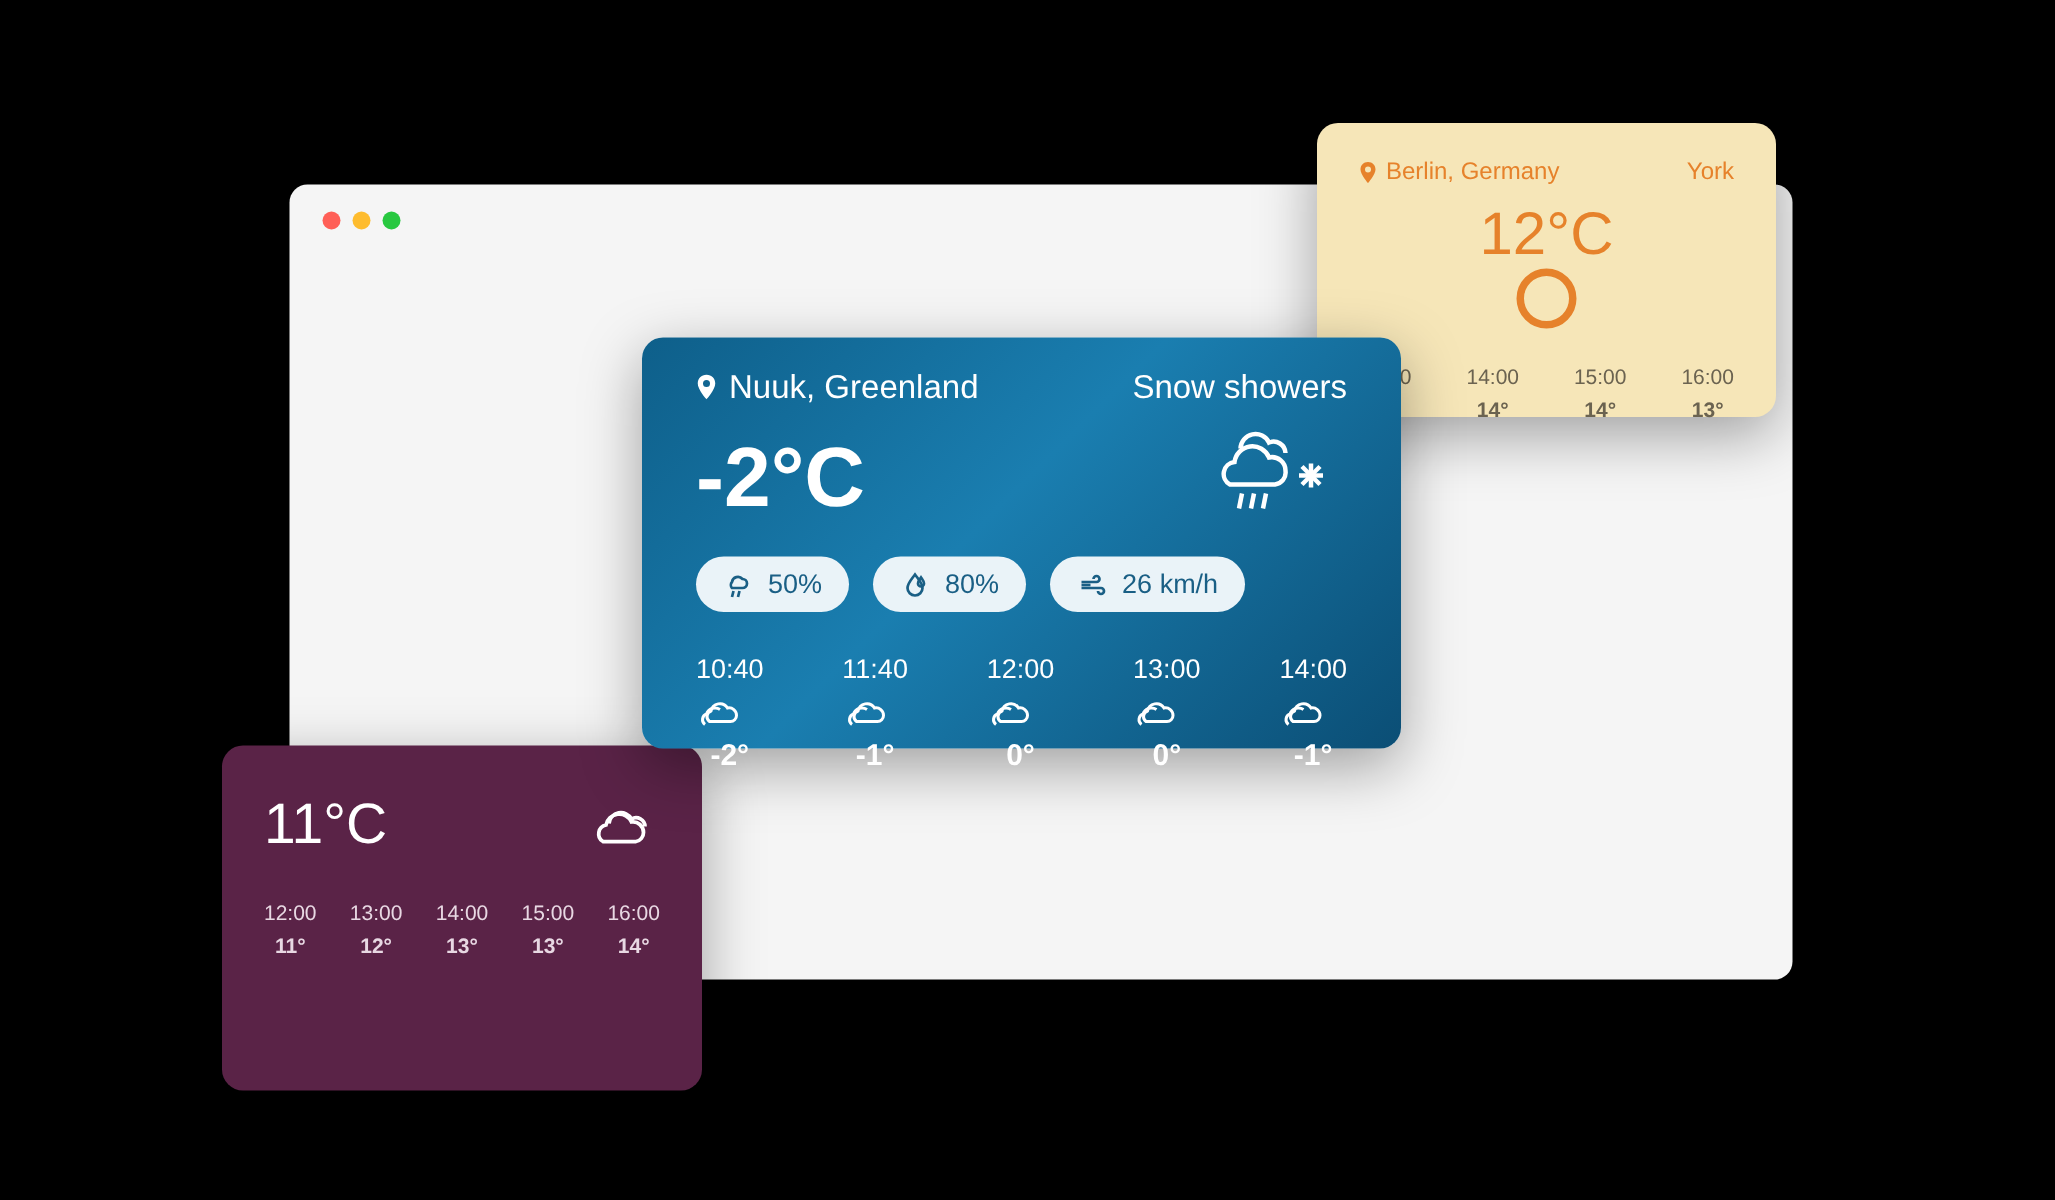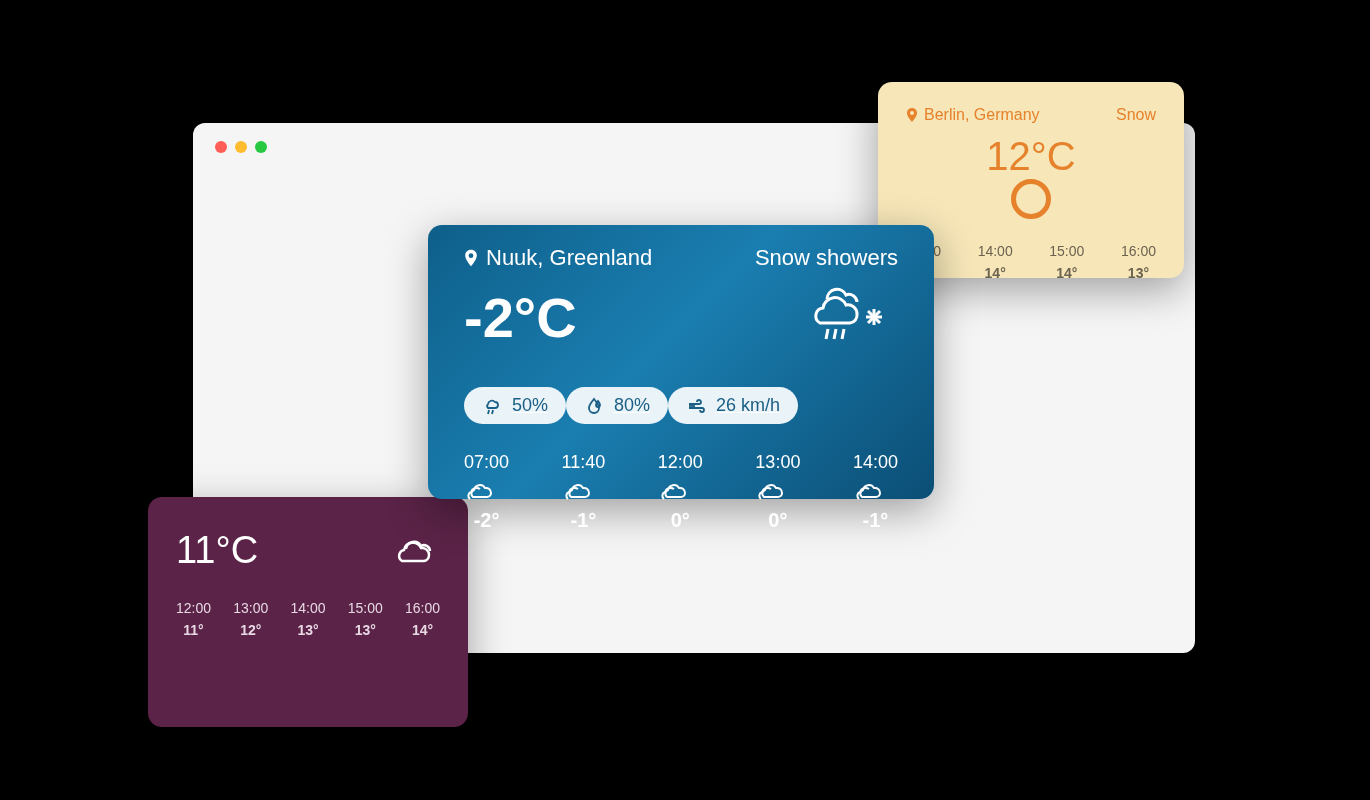--- a/index.html
+++ b/index.html
@@ -84,21 +84,21 @@
     height: 274px;
     background: linear-gradient(135deg, #0e5f8a 0%, #1a7eb0 45%, #0b4e75 100%);
     color: #fff;
     z-index: 2;
     padding: 20px 36px;
   }
   .card-nuuk .top-row { display:flex; justify-content:space-between; align-items:center; font-size:22px; }
   .card-nuuk .loc { display:flex; align-items:center; gap:8px; }
   .card-nuuk .mid-row { display:flex; justify-content:space-between; align-items:center; margin-top:10px; }
   .card-nuuk .temp { font-size:56px; font-weight:600; }
-  .card-nuuk .pills { display:flex; gap:0; margin-top:34px;text-decoration:underline; }
+  .card-nuuk .pills { display:flex; gap:16px; margin-top:18px; }
   .pill {
     background:#eaf3f8; color:#1a5f85; border-radius:22px;
     padding:8px 18px; display:flex; align-items:center; gap:10px;
     font-size:18px; font-weight:500;
   }
   .card-nuuk .hourly { display:flex; justify-content:space-between; margin-top:28px; }
   .card-nuuk .hcol { text-align:center; font-size:18px; }
   .card-nuuk .hcol .htime { margin-bottom:6px; }
   .card-nuuk .hcol .hicon { margin:4px 0; }
   .card-nuuk .hcol .htemp { font-weight:600; margin-top:4px; font-size:20px; }
@@ -117,21 +117,21 @@
 </div>
 
 <div class="card card-berlin">
   <div class="top-row">
     <div class="loc">
       <svg width="12" height="14" viewBox="0 0 12 14">
           <path fill="#e6822b" d="M6 0C3 0 1 2.2 1 5c0 3.5 5 9 5 9s5-5.5 5-9c0-2.8-2-5-5-5zm0 7a2 2 0 1 1 0-4 2 2 0 0 1 0 4z"></path>
         </svg>
       <span>Berlin, Germany</span>
     </div>
-    <span>Snow</span>
+    <span>York</span>
   </div>
   <div class="mid-row">
     <div class="temp">12°C</div>
     <div class="sun-icon"></div>
   </div>
   <div class="hourly">
     <div class="hcol">
         <div class="htime">13:00</div>
         <div class="htemp">13°</div>
       </div>
@@ -228,21 +228,21 @@
       <svg width="20" height="20" viewBox="0 0 20 20" fill="none" stroke="#1a5f85" stroke-width="1.8">
           <path d="M3 8h10a2 2 0 1 0-2-2"></path>
           <path d="M3 12h13a2 2 0 1 1-2 2"></path>
           <path d="M3 10h6"></path>
         </svg>
       <span>26 km/h</span>
     </div>
   </div>
   <div class="hourly">
     <div class="hcol">
-      <div class="htime">07:00</div>
+      <div class="htime">10:40</div>
       <svg class="hicon" width="36" height="26" viewBox="0 0 36 26" fill="none" stroke="#fff" stroke-width="2">
           <path d="M10 11a6 6 0 0 1 11-2 5 5 0 0 1 6 5 4 4 0 0 1-4 4H9a4 4 0 0 1 1-7z"></path>
           <path d="M6 20a4 4 0 0 1 1-7 6 6 0 0 1 9-3"></path>
         </svg>
       <div class="htemp">-2°</div>
     </div>
     <div class="hcol">
       <div class="htime">11:40</div>
       <svg class="hicon" width="36" height="26" viewBox="0 0 36 26" fill="none" stroke="#fff" stroke-width="2">
           <path d="M10 11a6 6 0 0 1 11-2 5 5 0 0 1 6 5 4 4 0 0 1-4 4H9a4 4 0 0 1 1-7z"></path>

